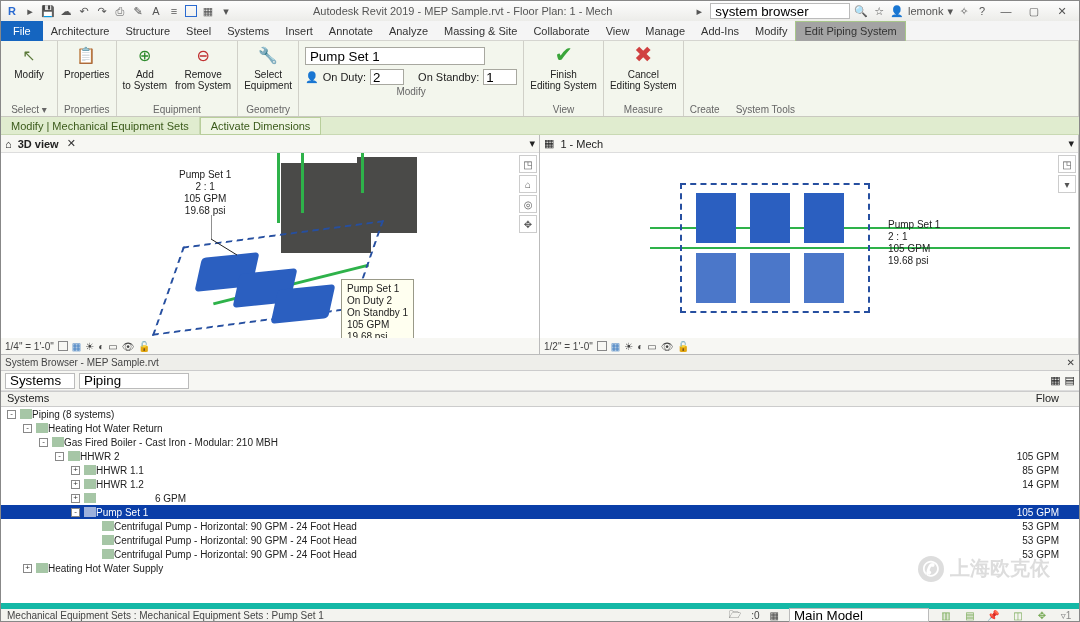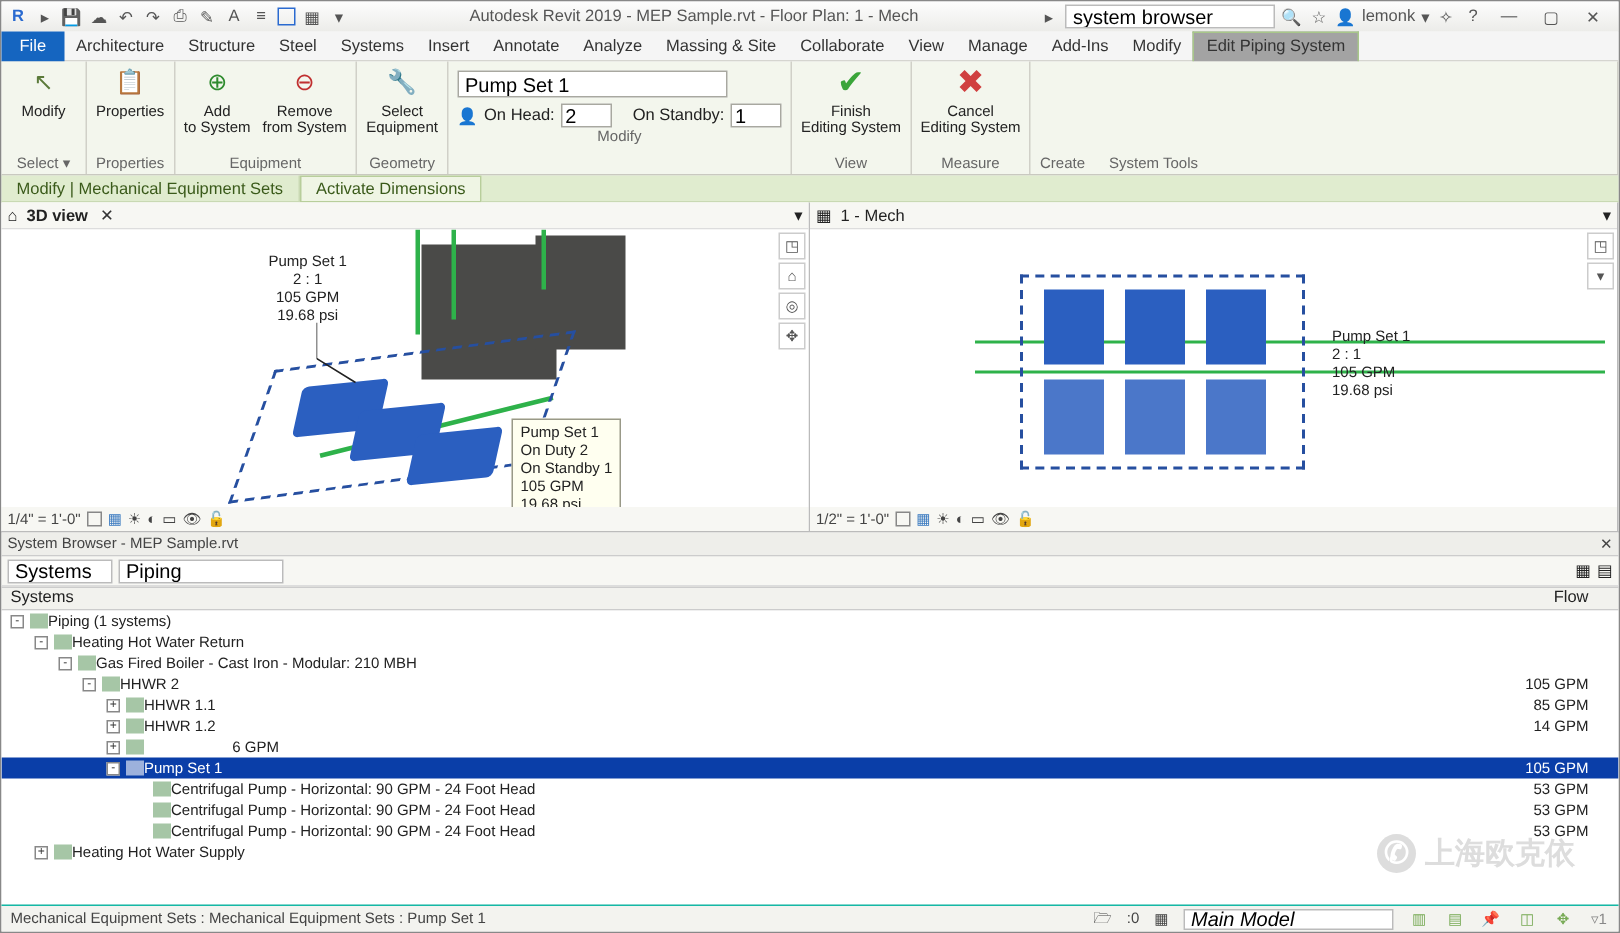--- a/index.html
+++ b/index.html
@@ -54,21 +54,21 @@
 .colhdr .col1{flex:1;padding:0 6px}
 .colhdr .col2{width:110px;text-align:right;padding-right:20px}
 .tree{flex:1;overflow:auto;background:#fff}
 .trow{display:flex;align-items:center;height:14px;font-size:10px}
 .trow .ind{display:flex;align-items:center;gap:2px}
 .trow .exp{width:9px;height:9px;border:1px solid #888;display:flex;align-items:center;justify-content:center;font-size:8px;line-height:8px;margin-right:2px;background:#fff;color:#333}
 .trow .ic{width:12px;height:10px;display:inline-block}
 .trow.sel{background:#0a3ea8;color:#fff}
 .trow .lab{flex:1;white-space:nowrap;overflow:hidden;text-overflow:ellipsis}
 .trow .val{width:110px;text-align:right;padding-right:20px}
-.statusbar{height:18px;background:#f3f3ef;border-top:1px solid #14b8a6;display:flex;align-items:center;padding:0 6px;font-size:10px;color:#444;gap:10px}
+.statusbar{height:18px;background:#f3f3ef;border-top:6px solid #14b8a6;display:flex;align-items:center;padding:0 6px;font-size:10px;color:#444;gap:10px}
 .statusbar .spacer{flex:1}
 .statusbar .sic{width:14px;height:14px;display:flex;align-items:center;justify-content:center;color:#7a5}
 svg{display:block}
 .panel.tools{flex:1}
 .panel.tools .plabel{text-align:left;padding-left:4px}
 .greybox{position:absolute;background:#4a4a48}
 </style>
 </head>
 <body>
 
@@ -165,21 +165,21 @@
 Equipment</div>
           </div>
       </div>
       <div class="plabel">Geometry</div>
     </div>
     <div class="panel">
       <div class="form">
         <input class="combo" value="Pump Set 1" style="">
         <div class="row">
           <span style="color:#c08020">👤</span>
-          <span>On Head:</span>
+          <span>On Duty:</span>
           <input value="2" style="">
           <span style="width:6px"></span>
           <span>On Standby:</span>
           <input value="1" style="">
         </div>
       </div>
       <div class="plabel">Modify</div>
     </div>
     <div class="panel">
       <div class="pbtns">
@@ -333,21 +333,21 @@
   <div class="colhdr">
     <div class="col1">Systems</div>
     <div class="col2">Flow</div>
   </div>
   <div class="tree" id="tree">
       <div class="trow">
         <span class="ind" style="padding-left: 6px;">
           <span class="exp">-</span>
           <span class="ic" style="background: rgb(106, 160, 106); opacity: 0.6;"></span>
         </span>
-        <span class="lab"> Piping (1 systems)</span>
+        <span class="lab"> Piping (8 systems)</span>
         <span class="val"></span>
       </div>
       <div class="trow">
         <span class="ind" style="padding-left: 22px;">
           <span class="exp">-</span>
           <span class="ic" style="background: rgb(106, 160, 106); opacity: 0.6;"></span>
         </span>
         <span class="lab"> Heating Hot Water Return</span>
         <span class="val"></span>
       </div>
@@ -431,21 +431,21 @@
         <span class="val"></span>
       </div>
     </div>
 
   <div class="statusbar">
     <span>Mechanical Equipment Sets : Mechanical Equipment Sets : Pump Set 1</span>
     <span class="spacer"></span>
     <span>🗁</span>
     <span>:0</span>
     <span>▦</span>
-    <input style="width: 140px; border: 1px solid rgb(187, 187, 187); height: 14px; padding: 0px 4px; font-style: italic;" value="Main Model">
+    <input style="width: 140px; border: 1px solid rgb(187, 187, 187); height: 14px; padding: 0px 4px;" value="Main Model">
     <span class="sic">▥</span>
     <span class="sic">▤</span>
     <span class="sic">📌</span>
     <span class="sic">◫</span>
     <span class="sic">✥</span>
     <span class="sic" style="color:#888">▿1</span>
   </div>
 </div>
 
 <div style="position:fixed;right:30px;bottom:40px;font-size:20px;color:#ddd;font-weight:bold;display:flex;align-items:center;gap:6px">

